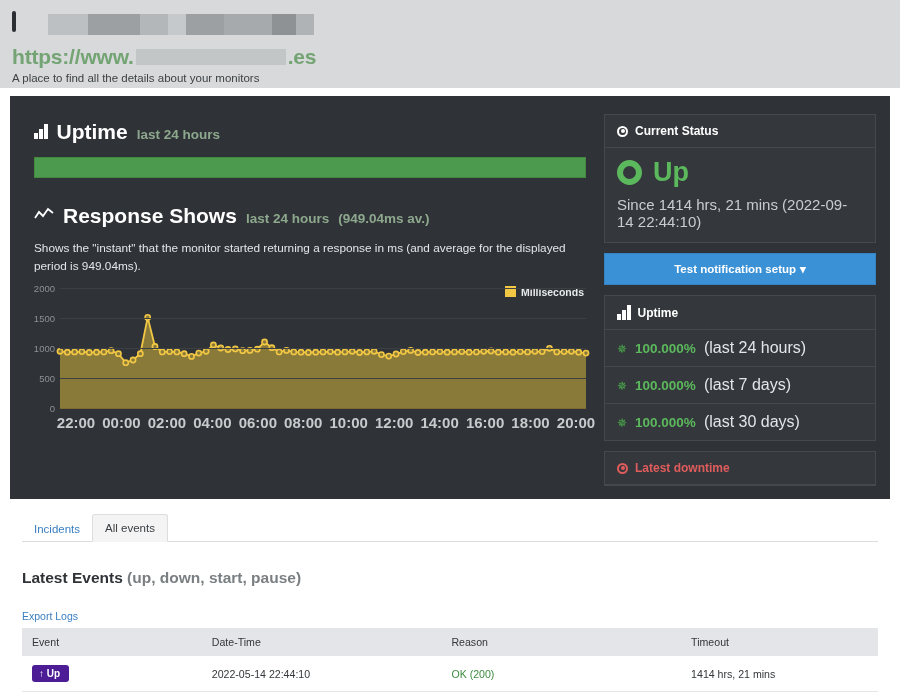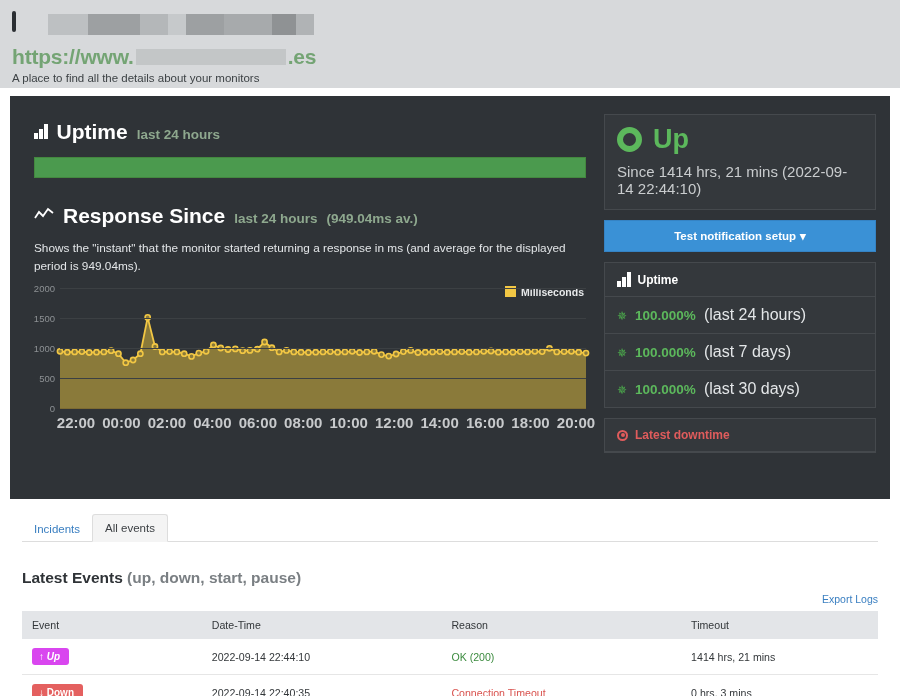--- a/index.html
+++ b/index.html
@@ -156,33 +156,33 @@
   .tab.active {
     color: #3b3f43; background: #f4f4f4;
     border: 1px solid #dddddd; border-bottom-color: #f4f4f4;
     border-radius: 3px 3px 0 0;
   }
 
   
   #events { margin: 27px 22px 0 22px; }
   .ev-title { font-size: 15.5px; font-weight: bold; color: #2f3337; }
   .ev-title .muted { color: #7a7f83; font-weight: bold; }
-  .export-row { text-align: right; margin-top: 2px; }
+  .export-row { margin-top: 19px; }
   .export-link { font-size: 10.5px; color: #3a7fc1; cursor: pointer; }
   table { width: 100%; border-collapse: collapse; margin-top: 4px; }
   th {
     background: #e3e5e8; text-align: left; font-size: 10.6px;
     font-weight: normal; color: #33373a; padding: 8px 10px;
   }
   td { font-size: 10.6px; color: #33373a; padding: 9px 10px; border-bottom: 1px solid #e6e6e6; }
   .badge {
     display: inline-block; color: #fff; font-size: 10px; font-weight: bold;
     padding: 3px 9px 3px 7px; border-radius: 3px;
   }
-  .badge.up { background: #d946ef; font-style: italic; }
+  .badge.up { background: #4c1d95; }
   .badge.down { background: #e4605f; }
   .reason-ok { color: #3d8c40; }
   .reason-bad { color: #d9534f; }
   col.c1 { width: 21%; } col.c2 { width: 28%; } col.c3 { width: 28%; } col.c4 { width: 23%; }
 </style>
 </head>
 <body>
 
 <div id="page-header">
   <div class="hdr-title-row">
@@ -225,21 +225,21 @@
     <div class="uptime-bar-wrap">
       <div class="uptime-bar"></div>
     </div>
 
     <div class="sec-head rt-head">
       <span class="ico">
         <svg width="20" height="15" viewBox="0 0 20 15" aria-hidden="true">
           <polyline points="1,11 5,5 9,9 14,2 19,6" fill="none" stroke="#ffffff" stroke-width="1.8"></polyline>
         </svg>
       </span>
-      <span class="sec-title">Response Since</span>
+      <span class="sec-title">Response Shows</span>
       <span class="sec-sub">last 24 hours</span>
       <span class="sec-sub avg">(949.04ms av.)</span>
     </div>
 
     <div class="rt-desc">Shows the "instant" that the monitor started returning a response in ms (and average for the displayed period is 949.04ms).</div>
 
     <div class="chart-area">
       <div class="legend">
         <span class="sw"></span>
         <span>Milliseconds</span>
@@ -346,20 +346,24 @@
           <div class="xlab" style="left: 425.091px;">16:00</div>
           <div class="xlab" style="left: 470.545px;">18:00</div>
           <div class="xlab" style="left: 516px;">20:00</div>
         </div>
     </div>
   </div>
 
   <div class="right-col">
 
     <div class="panel">
+      <div class="panel-head">
+        <span class="dot-ico"></span>
+        <span>Current Status</span>
+      </div>
       <div class="panel-body">
         <div class="status-row">
           <span class="ring"></span>
           <span class="status-word">Up</span>
         </div>
         <div class="status-since">Since 1414 hrs, 21 mins (2022-09-14 22:44:10)</div>
       </div>
     </div>
 
     <div class="btn-blue">
@@ -428,21 +432,21 @@
         <tr id="ev-head">
           <th>Event</th>
           <th>Date-Time</th>
           <th>Reason</th>
           <th>Timeout</th>
         </tr>
       </thead>
     <tbody id="ev-body">
         <tr>
           <td><span class="badge up">↑ Up</span></td>
-          <td>2022-09-14 22:44:10</td>
+          <td>2022-05-14 22:44:10</td>
           <td><span class="reason-ok">OK (200)</span></td>
           <td>1414 hrs, 21 mins</td>
         </tr>
         <tr>
           <td><span class="badge down">↓ Down</span></td>
           <td>2022-09-14 22:40:35</td>
           <td><span class="reason-bad">Connection Timeout</span></td>
           <td>0 hrs, 3 mins</td>
         </tr>
       </tbody>

